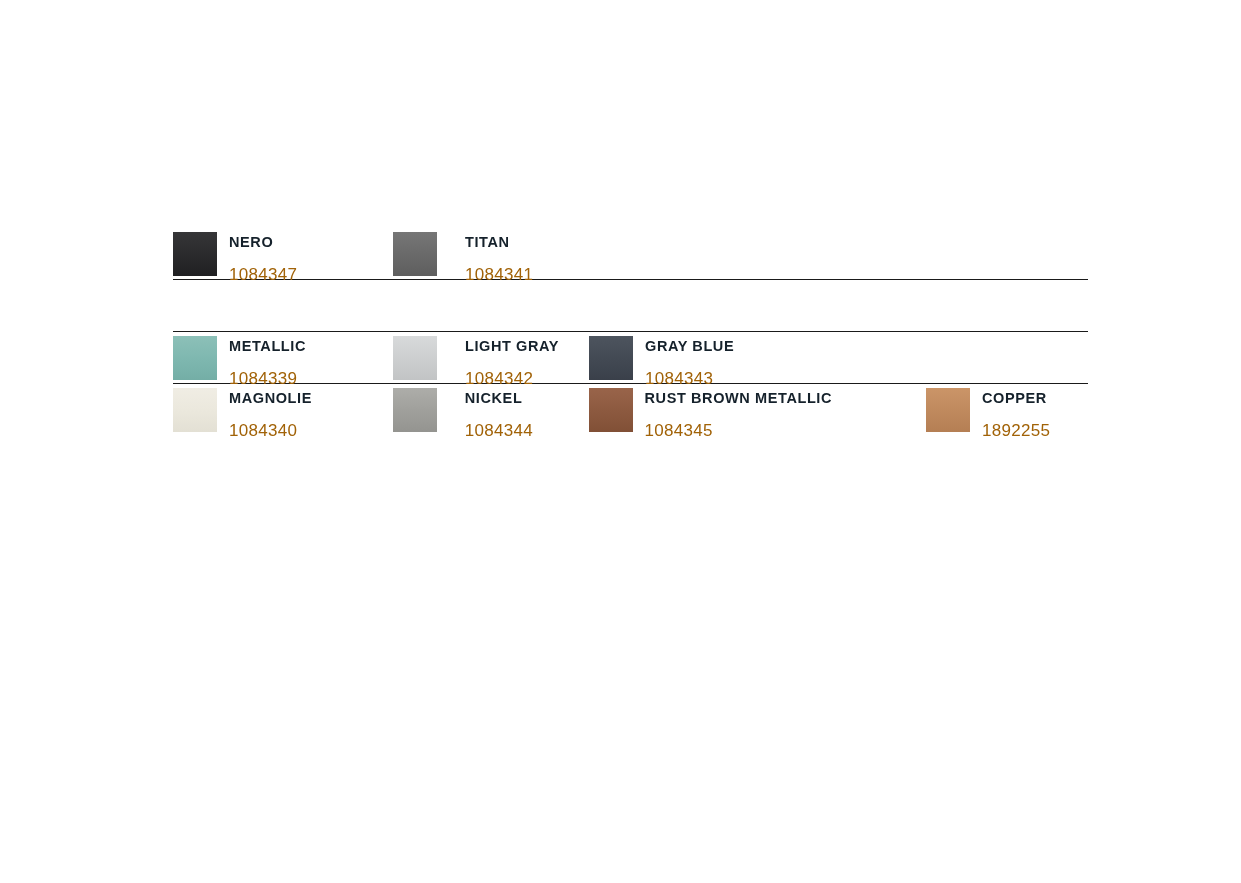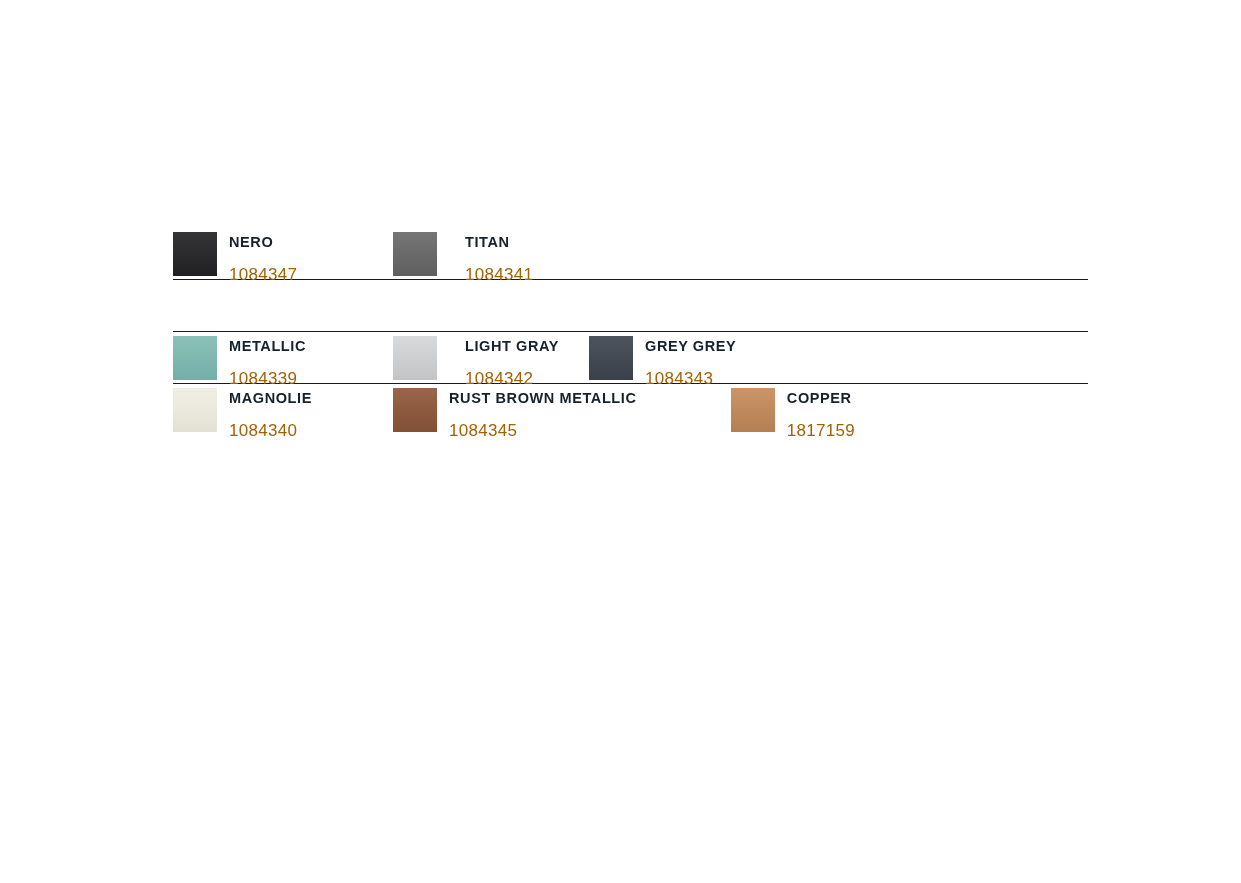--- a/index.html
+++ b/index.html
@@ -108,41 +108,48 @@
       <div class="swatch-cell col-1">
         <div class="swatch-chip" style="background: linear-gradient(rgb(216, 218, 219) 0%, rgb(205, 207, 208) 50%, rgb(194, 196, 197) 100%);"></div>
         <div class="swatch-text">
           <span class="swatch-name">LIGHT GRAY</span>
           <span class="swatch-code">1084342</span>
         </div>
       </div>
       <div class="swatch-cell col-2">
         <div class="swatch-chip" style="background: linear-gradient(rgb(77, 84, 94) 0%, rgb(67, 74, 84) 50%, rgb(58, 64, 74) 100%);"></div>
         <div class="swatch-text">
-          <span class="swatch-name">GREY GREY</span>
+          <span class="swatch-name">GRAY BLUE</span>
           <span class="swatch-code">1084343</span>
         </div>
       </div>
     </div>
     <div class="swatch-row last-row">
       <div class="swatch-cell col-0">
         <div class="swatch-chip" style="background: linear-gradient(rgb(240, 237, 228) 0%, rgb(235, 232, 221) 50%, rgb(227, 224, 212) 100%);"></div>
         <div class="swatch-text">
           <span class="swatch-name">MAGNOLIE</span>
           <span class="swatch-code">1084340</span>
+        </div>
+      </div>
+      <div class="swatch-cell col-1">
+        <div class="swatch-chip" style="background: linear-gradient(rgb(173, 173, 169) 0%, rgb(160, 160, 156) 50%, rgb(148, 148, 144) 100%);"></div>
+        <div class="swatch-text">
+          <span class="swatch-name">NICKEL</span>
+          <span class="swatch-code">1084344</span>
         </div>
       </div>
       <div class="swatch-cell col-2">
         <div class="swatch-chip" style="background: linear-gradient(rgb(153, 100, 74) 0%, rgb(141, 90, 64) 50%, rgb(129, 80, 54) 100%);"></div>
         <div class="swatch-text">
           <span class="swatch-name">RUST BROWN METALLIC</span>
           <span class="swatch-code">1084345</span>
         </div>
       </div>
       <div class="swatch-cell col-3">
         <div class="swatch-chip" style="background: linear-gradient(rgb(203, 149, 104) 0%, rgb(192, 138, 94) 50%, rgb(181, 127, 84) 100%);"></div>
         <div class="swatch-text">
           <span class="swatch-name">COPPER</span>
-          <span class="swatch-code">1817159</span>
+          <span class="swatch-code">1892255</span>
         </div>
       </div>
     </div>
   </div>
 
 </body></html>

